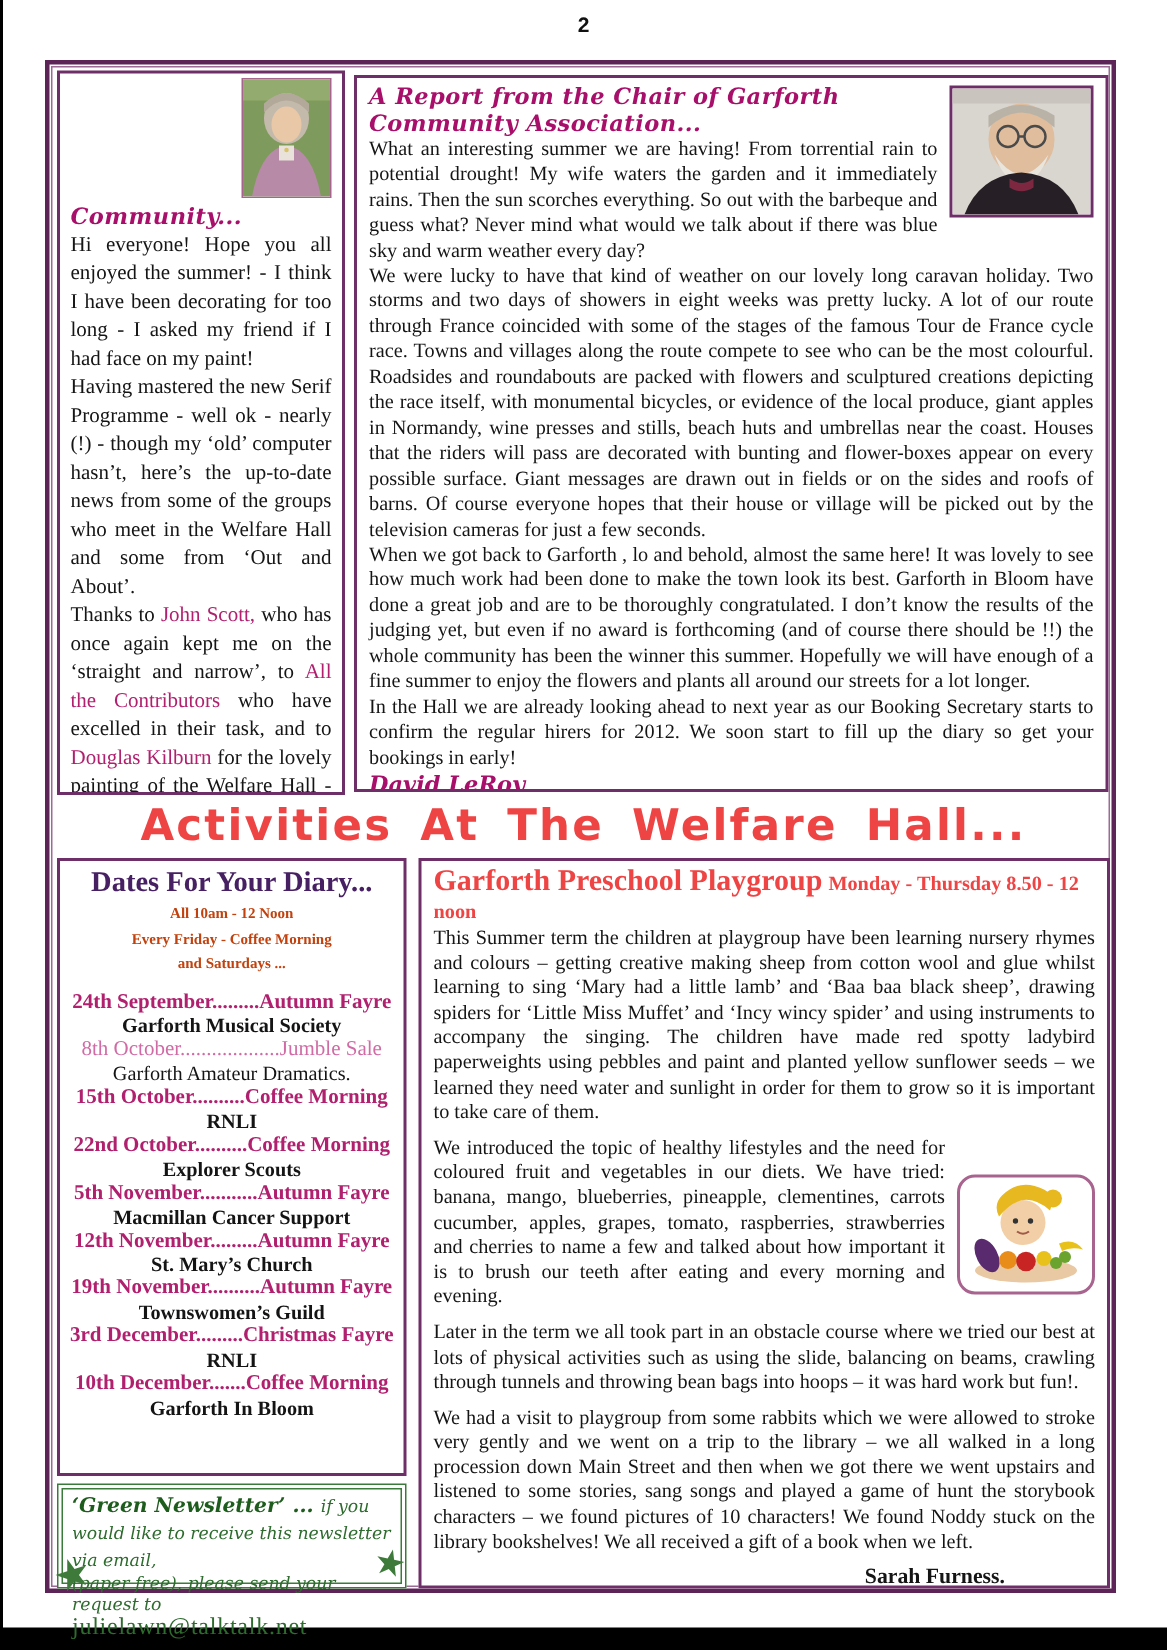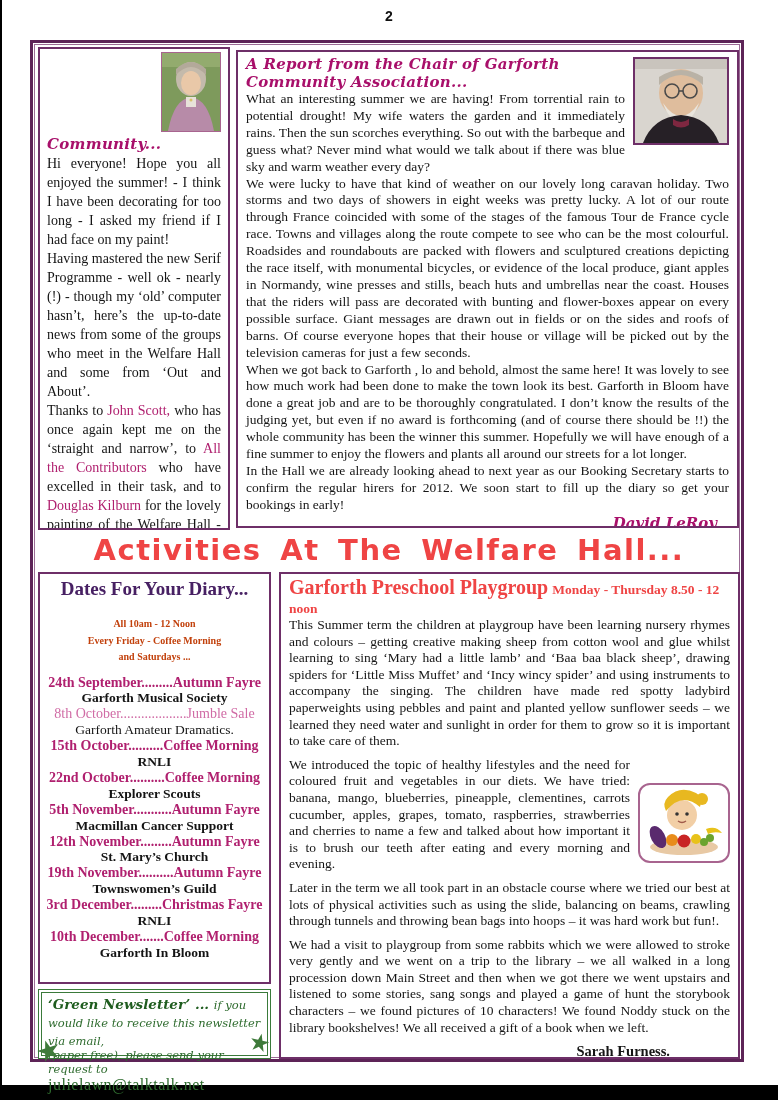--- a/index.html
+++ b/index.html
@@ -20,31 +20,31 @@
                color:#a80f6a;font-size:15px;letter-spacing:.3px;}
   .editorial-body{font-size:14px;line-height:19px;text-align:justify;margin-top:1px;}
   .editorial-photo{float:right;width:58px;height:78px;margin:0 0 3px 5px;border:1px solid #a8648f;}
   .hl{color:#b0206f;}
 
   
   .chair-box{left:236px;top:50px;width:503px;height:478px;padding:3px 8px 0 8px;}
   .chair-photo{float:right;width:92px;height:84px;margin:2px 0 4px 8px;border:2px solid #6e2f68;}
   .chair-body{font-size:13.5px;line-height:16.9px;text-align:justify;}
   .chair-body p{margin:0;}
-  .chair-sign{text-align:right;font-family:"DejaVu Serif",serif;font-style:italic;font-weight:bold;
+  .chair-sign{font-family:"DejaVu Serif",serif;font-style:italic;font-weight:bold;
               color:#a80f6a;font-size:15px;padding-right:12px;}
 
   
   .activities{position:absolute;left:38px;top:533px;width:702px;text-align:center;
               font-family:"DejaVu Sans",sans-serif;font-weight:bold;font-size:29px;
               color:#ef4444;letter-spacing:1.5px;word-spacing:7px;}
 
   
   .diary-box{left:38px;top:572px;width:233px;height:412px;border-width:2px;padding:4px 4px;text-align:center;}
-  .diary-title{font-size:19px;font-weight:bold;color:#472063;margin-bottom:16px;}
+  .diary-title{font-size:19px;font-weight:bold;color:#472063;margin-bottom:2px;}
   .diary-sub{font-size:10px;font-weight:bold;color:#c2410c;line-height:16.5px;}
   .diary-list{margin-top:9px;}
   .diary-date{font-size:14px;font-weight:bold;color:#b0206f;line-height:15.9px;white-space:nowrap;}
   .diary-date.muted{color:#d06ba5;font-weight:normal;}
   .diary-org{font-size:13.5px;font-weight:bold;color:#141414;line-height:15.9px;}
   .diary-org.plain{font-weight:normal;}
 
   
   .green-box{left:38px;top:989px;width:233px;height:70px;border:4px double #3a7a3a;
              padding:2px 6px;text-align:left;overflow:visible;}

